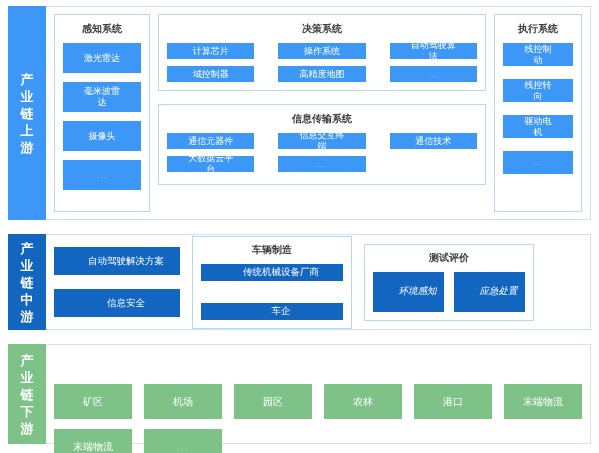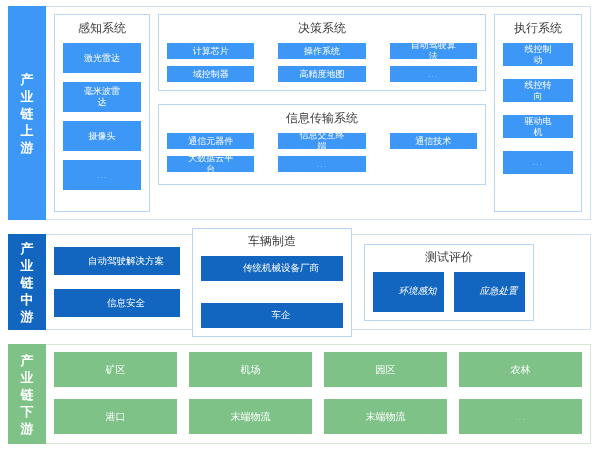--- a/index.html
+++ b/index.html
@@ -40,21 +40,21 @@
   .band-up .band-body { border-color: #cfe0f3; height: 214px; }
 
   .card {
     border: 1px solid #b9d6f2;
     background: #ffffff;
     padding: 7px 8px 8px 8px;
     display: flex; flex-direction: column;
   }
   .card-title {
     text-align: center;
-    font-size: 12px; font-weight: 400; color: #3c3c3c;
+    font-size: 10px; font-weight: 700; color: #3c3c3c;
     margin-bottom: 8px; line-height: 13px;
   }
 
   .chip {
     background: #3d97f7;
     color: #ffffff;
     font-size: 9px;
     display: flex; align-items: center; justify-content: center;
     text-align: center;
     line-height: 11px;
@@ -82,36 +82,37 @@
   .band-mid .band-label { background: #1266c0; }
   .band-mid .band-body { border-color: #cfe0f3; height: 96px; align-items: center; gap: 12px; }
   .chip-dark { background: #1266c0; color: #ffffff; font-size: 9.5px;
     display: flex; align-items: center; justify-content: center; text-align: center; padding-left: 18px; }
 
   .mid-col-a { flex: 0 0 126px; display: flex; flex-direction: column; gap: 14px; }
   .mid-col-a .chip-dark { height: 28px; }
 
   .card-mid { border: 1px solid #b9d6f2; padding: 6px 8px 8px 8px; background:#fff; }
   .card-manu { flex: 0 0 160px; }
-  .card-manu .chip-dark { height: 25px; }
+  .card-manu .chip-dark { height: 17px; }
   .card-manu .chip-dark + .chip-dark { margin-top: 22px; }
 
   .card-test { flex: 0 0 170px; }
   .test-row { display: flex; gap: 10px; }
   .test-row .chip-dark { flex: 1 1 0; height: 40px; font-style: italic; }
 
   .mid-spacer { flex: 1 1 auto; }
 
   
   .band-down .band-label { background: #7ec288; }
   .band-down .band-body { border-color: #d4e8d6; height: 100px; }
   .down-grid {
     flex: 1 1 auto;
-    display: grid; grid-template-columns: repeat(4, 1fr);
+    display: grid; grid-template-columns: repeat(6, 1fr);
     gap: 10px 12px;
+    margin-top: 32px;
   }
   .chip-green {
     background: #7ec288; color: #ffffff; font-size: 10px;
     display: flex; align-items: center; justify-content: center; text-align: center;
     height: 35px;
   }
   .chip-green.empty { color: #a8d6ae; letter-spacing: 1px; }
 </style>
 </head>
 <body>

